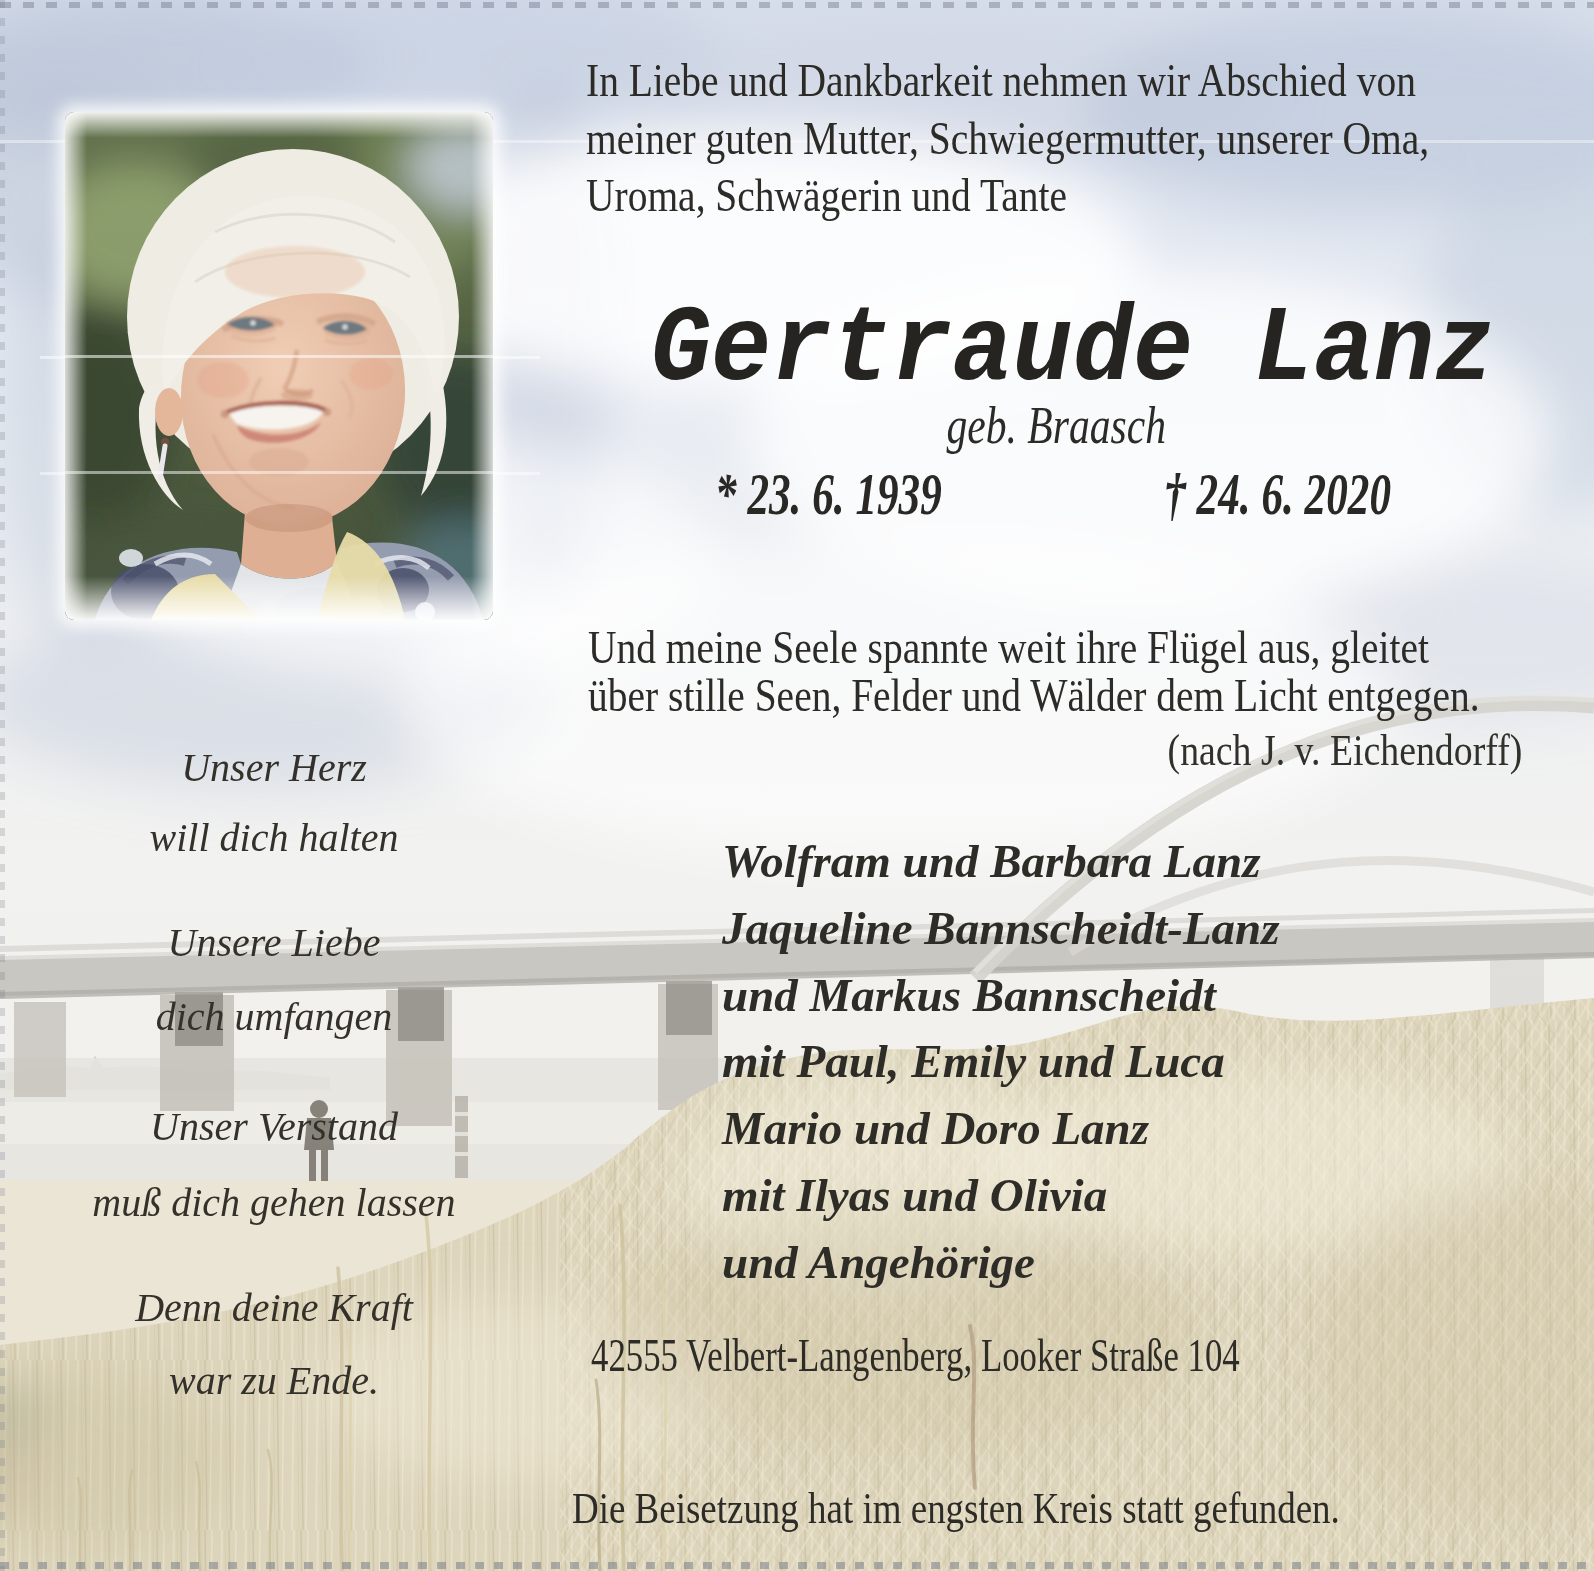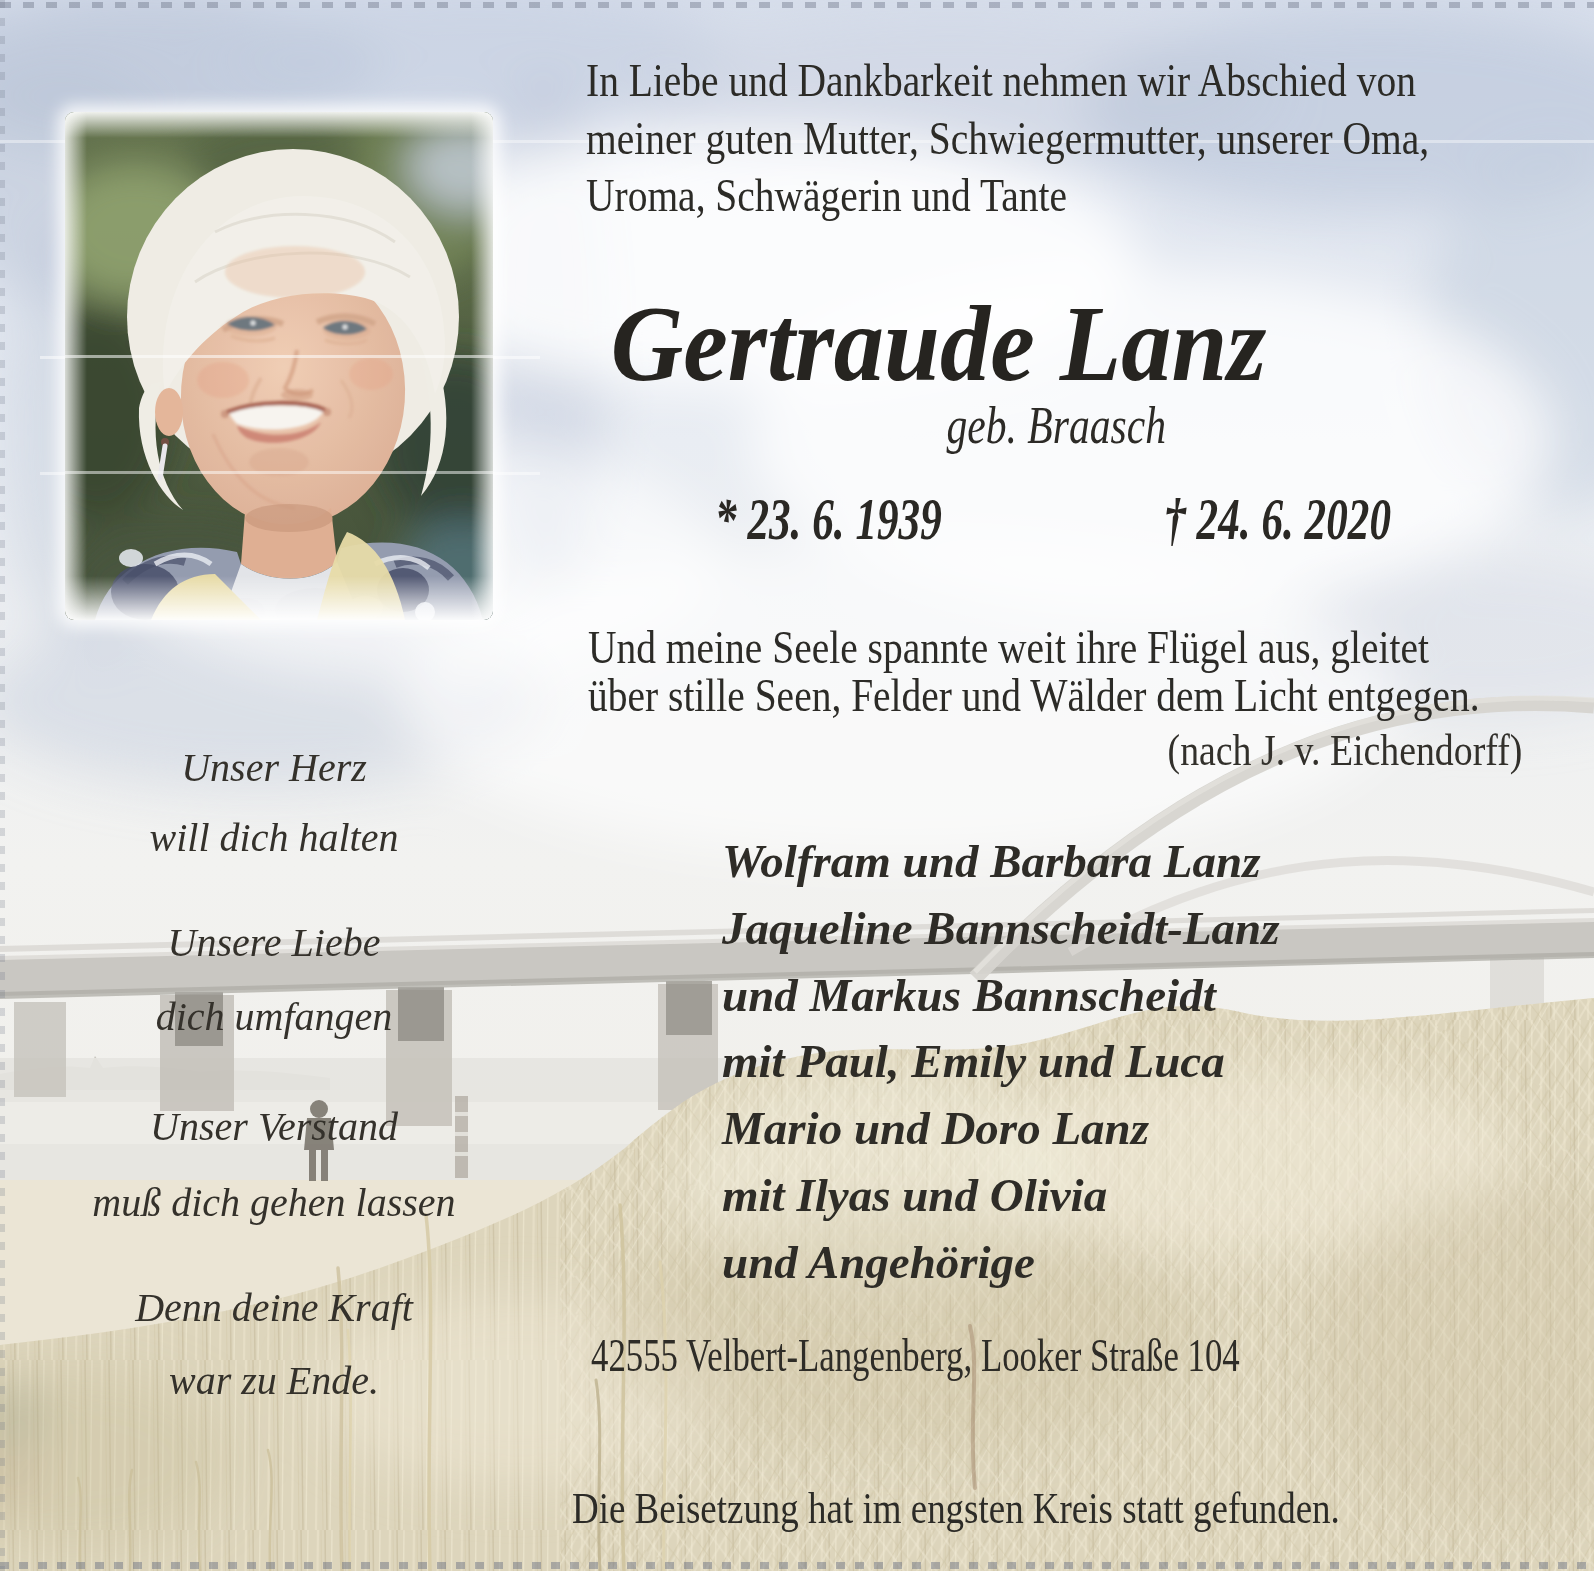--- a/index.html
+++ b/index.html
@@ -26,27 +26,27 @@
     position:absolute;left:65px;top:112px;width:428px;height:508px;z-index:2;
     border-radius:9px;overflow:hidden;
     box-shadow:0 0 16px 7px rgba(255,255,255,.85);
   }
   
   .txt{position:absolute;z-index:3;white-space:nowrap;}
   .cond{display:inline-block;transform:scaleX(.84);transform-origin:0 50%;}
   .cond-n{display:inline-block;transform:scaleX(.74);transform-origin:0 50%;}
   .cond-r{display:inline-block;transform:scaleX(.84);transform-origin:100% 50%;}
   #intro{left:586px;top:52px;font-size:47px;line-height:57.5px;color:#2c2b27;}
-  #name-block{left:586px;top:282px;width:940px;text-align:left;}
+  #name-block{left:586px;top:288px;width:940px;text-align:right;font-family:Liberation Mono, monospace;}
   #deceased-name{font-size:108px;line-height:1.15;font-style:italic;font-weight:bold;color:#262420;
     display:inline-block;transform:scaleX(.93);transform-origin:50% 50%;}
   #maiden{left:586px;top:396px;width:940px;text-align:center;font-size:52px;font-style:italic;color:#2c2a26;}
   #maiden .in{display:inline-block;transform:scaleX(.8);transform-origin:50% 50%;}
   #dates{left:715px;top:460px;width:676px;display:flex;justify-content:space-between;
-    font-size:60px;font-style:italic;font-weight:bold;color:#2a2824;margin-top:25px;}
+    font-size:60px;font-style:italic;font-weight:bold;color:#2a2824;}
   #dates .in{display:inline-block;transform:scaleX(.72);}
   #dates .birth .in{transform-origin:0 50%;}
   #dates .death .in{transform-origin:100% 50%;}
   .quote-line{left:588px;font-size:47px;color:#2c2b27;}
   #quote1{top:620px;} #quote2{top:668px;}
   #quote-attr{left:586px;top:724px;width:936px;text-align:right;font-size:45px;color:#32302b;}
   .poem-line{left:30px;width:488px;text-align:center;font-size:40px;font-style:italic;color:#34312b;}
   #mourners{left:722px;top:828px;font-size:47px;line-height:66.8px;font-style:italic;font-weight:bold;color:#2e2c27;}
   #address{left:591px;top:1328px;font-size:47px;color:#2e2c27;}
   #closing{left:572px;top:1483px;font-size:44px;color:#2c2b27;}

